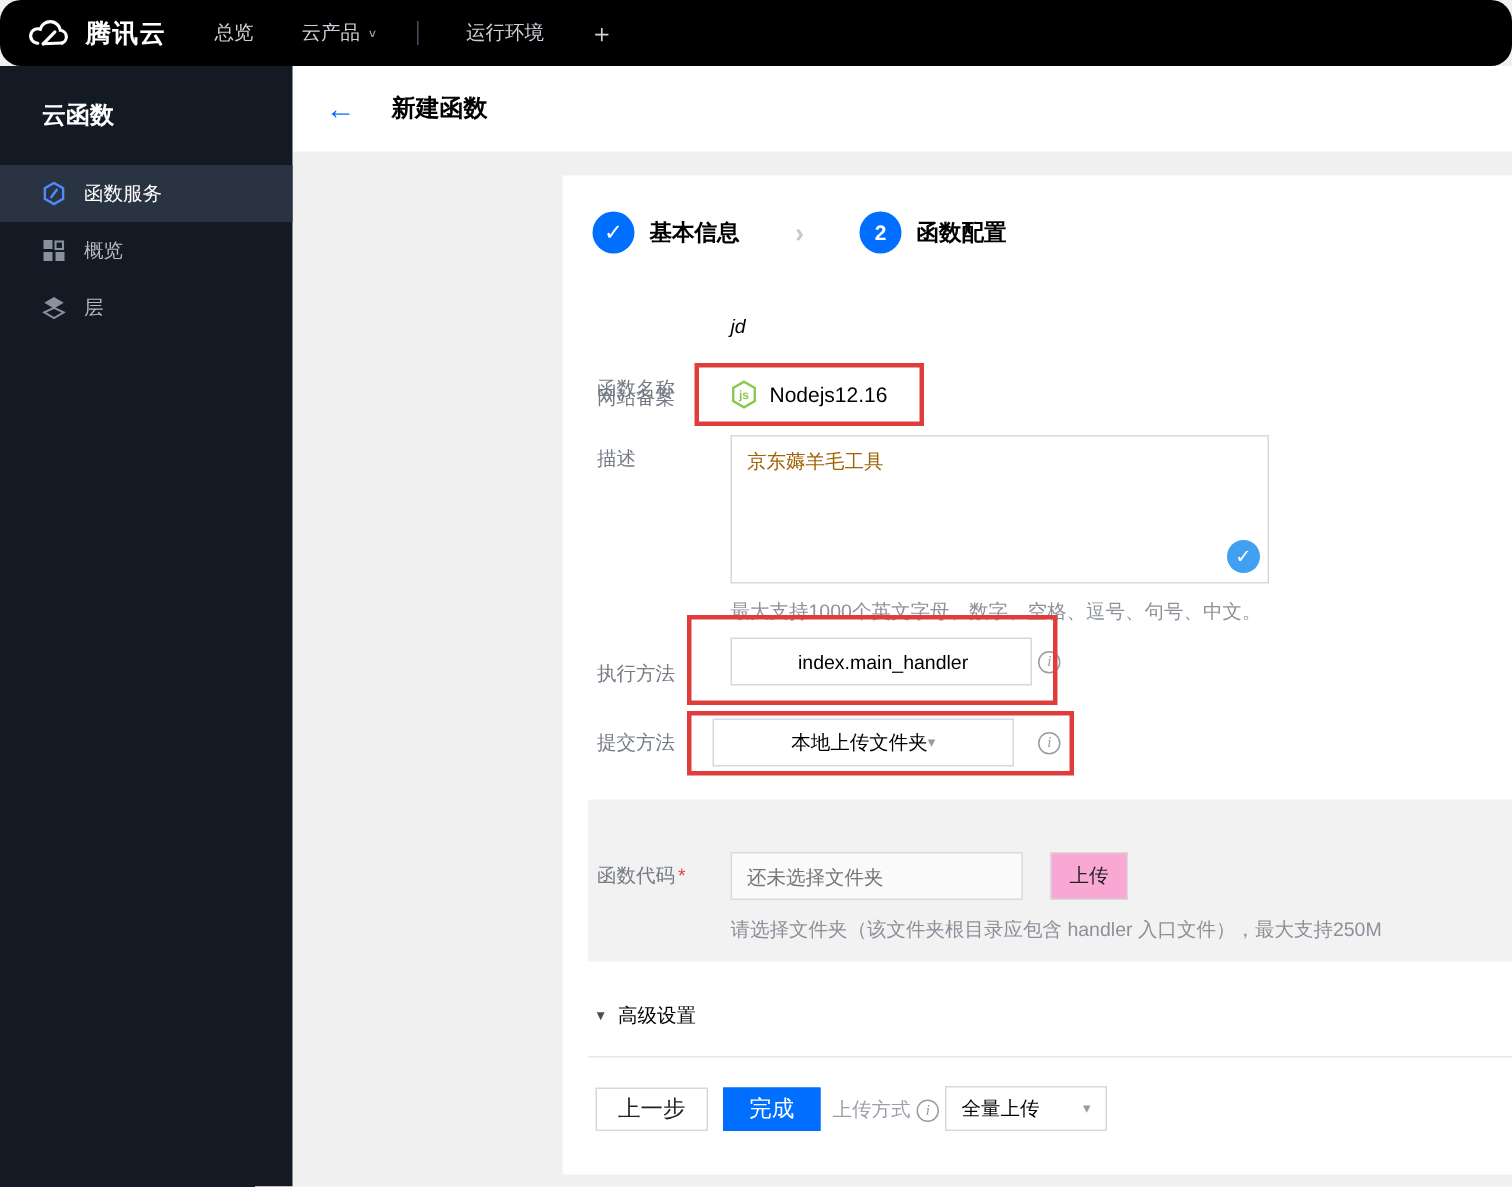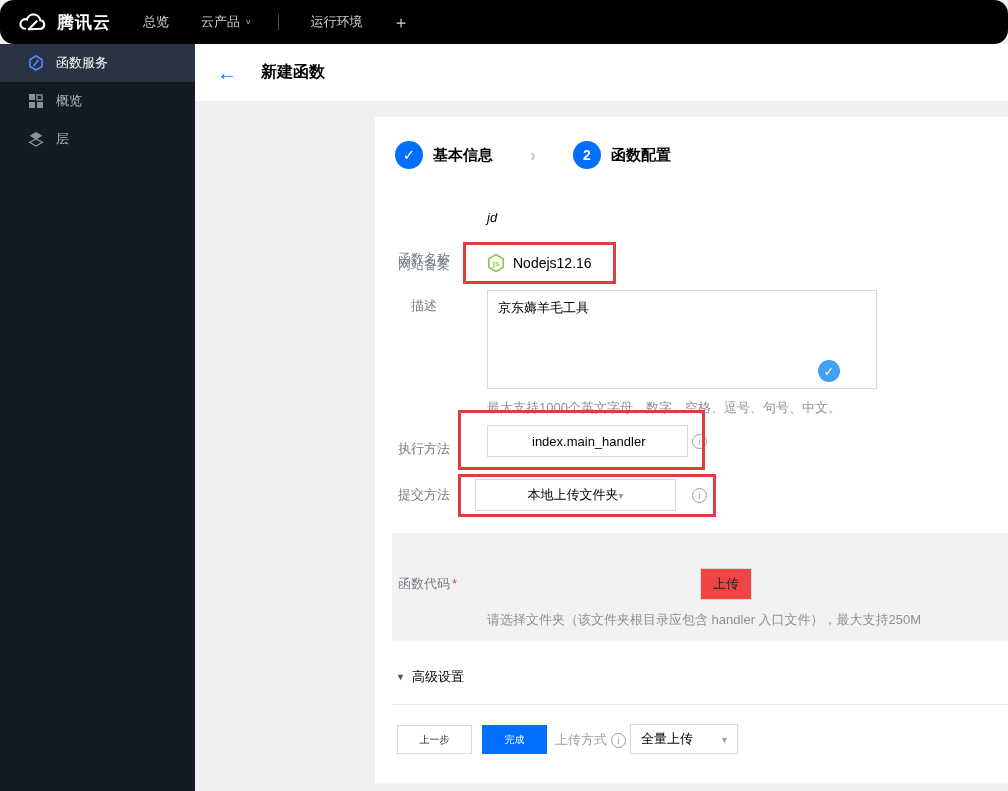--- a/index.html
+++ b/index.html
@@ -61,23 +61,23 @@
   .step-label { font-size:15px; font-weight:bold; margin-left:10px; color:#000; }
   .step-chevron { color:#c5c9ce; font-size:18px; font-weight:bold; margin:0 37px; }
 
   
   .f-label { font-size:13px; color:#757b84; }
   .f-value { font-size:13px; color:#000; }
   .runtime-val { display:flex; align-items:center; font-size:14px; color:#000; }
   .runtime-val svg { margin-right:8px; }
 
   .desc-textarea {
-    width:390px; height:99px; border:1px solid #d5d8dd; resize:none;
+    width:359px; height:99px; border:1px solid #d5d8dd; resize:none;
     font-family:"Liberation Sans","DejaVu Sans",sans-serif;
-    font-size:13px; color:#000000; padding:8px 10px; outline:none;
+    font-size:13px; color:#a16207; padding:8px 10px; outline:none;
   }
   .check-bubble {
     width:22px; height:22px; border-radius:50%; background:#41a0f2; color:#fff;
     display:flex; align-items:center; justify-content:center; font-size:13px; z-index:3;
   }
   .helper { font-size:13px; color:#8b9099; }
 
   .text-input {
     border:1px solid #d5d8dd; height:32px; width:201px; font-size:13px;
     padding:0 10px; color:#000; outline:none;
@@ -98,31 +98,31 @@
 
   
   .gray-band { left:17px; top:416px; width:616px; height:108px; background:#f2f2f2; }
   .code-input {
     position:absolute; left:95px; top:35px; width:195px; height:32px;
     border:1px solid #d8dade; background:#fafafa; color:#b6bac1; font-size:13px; padding:0 10px;
     font-family:"Liberation Sans","DejaVu Sans",sans-serif; outline:none;
   }
   .upload-btn {
     position:absolute; left:308px; top:35px; width:52px; height:32px;
-    background:#ef4444; border:1px solid #d5d8dd; font-size:13px; color:#222; cursor:pointer;
+    background:#f9a8d4; border:1px solid #d5d8dd; font-size:13px; color:#222; cursor:pointer;
   }
   .req-star { color:#e54545; margin-left:2px; }
 
   
   .advanced { left:21px; top:551px; display:flex; align-items:center; cursor:pointer; }
   .adv-tri { font-size:9px; color:#4a4f57; margin-right:7px; }
   .adv-text { font-size:13px; color:#000; }
   .divider { left:17px; top:587px; width:616px; height:1px; background:#e8e8e8; }
 
-  .btn { font-size:10px; cursor:pointer; display:flex; align-items:center; justify-content:center;text-align:center; }
+  .btn { font-size:15px; cursor:pointer; display:flex; align-items:center; justify-content:center;text-align:center; }
   .prev-btn { left:22px; top:608px; width:75px; height:29px; background:#fff; border:1px solid #d5d8dd; color:#222; }
   .finish-btn { left:107px; top:608px; width:65px; height:29px; background:#006eff; border:1px solid #006eff; color:#fff; }
   .upload-mode { left:180px; top:614px; display:flex; align-items:center; color:#9b9fa7; font-size:13px; }
   .upload-mode .info-icon { margin-left:4px; }
   .mode-select { left:255px; top:607px; width:108px; height:30px; }
 
   
   .redbox {
     position:absolute; border:3px solid #e03c3c; z-index:9; pointer-events:none;
   }
@@ -148,20 +148,21 @@
   <span class="nav-item">
     <span>云产品</span>
     <span class="nav-caret">∨</span>
   </span>
   <span class="nav-divider"></span>
   <span class="nav-item">运行环境</span>
   <span class="nav-plus">＋</span>
 </div>
 
 <div class="sidebar">
+  <div class="side-title">云函数</div>
 
   <div class="side-item active">
     <span class="s-icon">
       <svg width="16" height="16" viewBox="0 0 16 16">
         <polygon points="8,1 14.1,4.5 14.1,11.5 8,15 1.9,11.5 1.9,4.5" fill="none" stroke="#4d8cff" stroke-width="1.6"></polygon>
         <line x1="10.2" y1="5" x2="5.8" y2="11" stroke="#4d8cff" stroke-width="1.6"></line>
       </svg>
     </span>
     <span>函数服务</span>
   </div>
@@ -211,21 +212,21 @@
 
   <span class="abs f-label" style="left:23px; top:139px;">网站备案</span>
   <div class="abs runtime-val" style="left:112px; top:132px; height:28px;">
     <svg width="18" height="20" viewBox="0 0 18 20">
       <polygon points="9,1.5 16.2,5.7 16.2,14.3 9,18.5 1.8,14.3 1.8,5.7" fill="none" stroke="#8cc84b" stroke-width="1.6"></polygon>
       <text x="9" y="13" text-anchor="middle" font-size="8" fill="#8cc84b" font-family="Liberation Sans, sans-serif" font-weight="bold">js</text>
     </svg>
     <span>Nodejs12.16</span>
   </div>
 
-  <span class="abs f-label" style="left:36px; top:180px;font-family:Liberation Mono, monospace;">描述</span>
+  <span class="abs f-label" style="left:23px; top:180px;font-family:Liberation Mono, monospace;">描述</span>
   <textarea class="abs desc-textarea" style="left: 112px; top: 173px;">京东薅羊毛工具</textarea>
   <span class="abs check-bubble" style="left:443px; top:243px;">
     <span>✓</span>
   </span>
   <span class="abs helper" style="left:112px; top:282px;">最大支持1000个英文字母、数字、空格、逗号、句号、中文。</span>
 
   <span class="abs f-label" style="left:23px; top:323px;">执行方法</span>
   <input class="abs text-input" style="left: 112px; top: 308px; padding-left: 44px;" value="index.main_handler">
   <span class="abs info-icon" style="left:317px; top:317px;">i</span>
 
@@ -233,20 +234,21 @@
   <div class="abs select-box" style="left:100px; top:362px;justify-content:center;">
     <span>本地上传文件夹</span>
     <span class="select-caret">▾</span>
   </div>
   <span class="abs info-icon" style="left:317px; top:371px;">i</span>
 
   <div class="abs gray-band">
     <span class="abs f-label" style="left:6px; top:42px;">
       <span>函数代码</span><span class="req-star">*</span>
     </span>
+    <input class="code-input" placeholder="还未选择文件夹" style="">
     <button class="upload-btn">上传</button>
     <span class="abs helper" style="left:95px; top:78px;">请选择文件夹（该文件夹根目录应包含 handler 入口文件），最大支持250M</span>
   </div>
 
   <div class="abs advanced">
     <span class="adv-tri">▼</span>
     <span class="adv-text">高级设置</span>
   </div>
 
   <div class="abs divider"></div>

